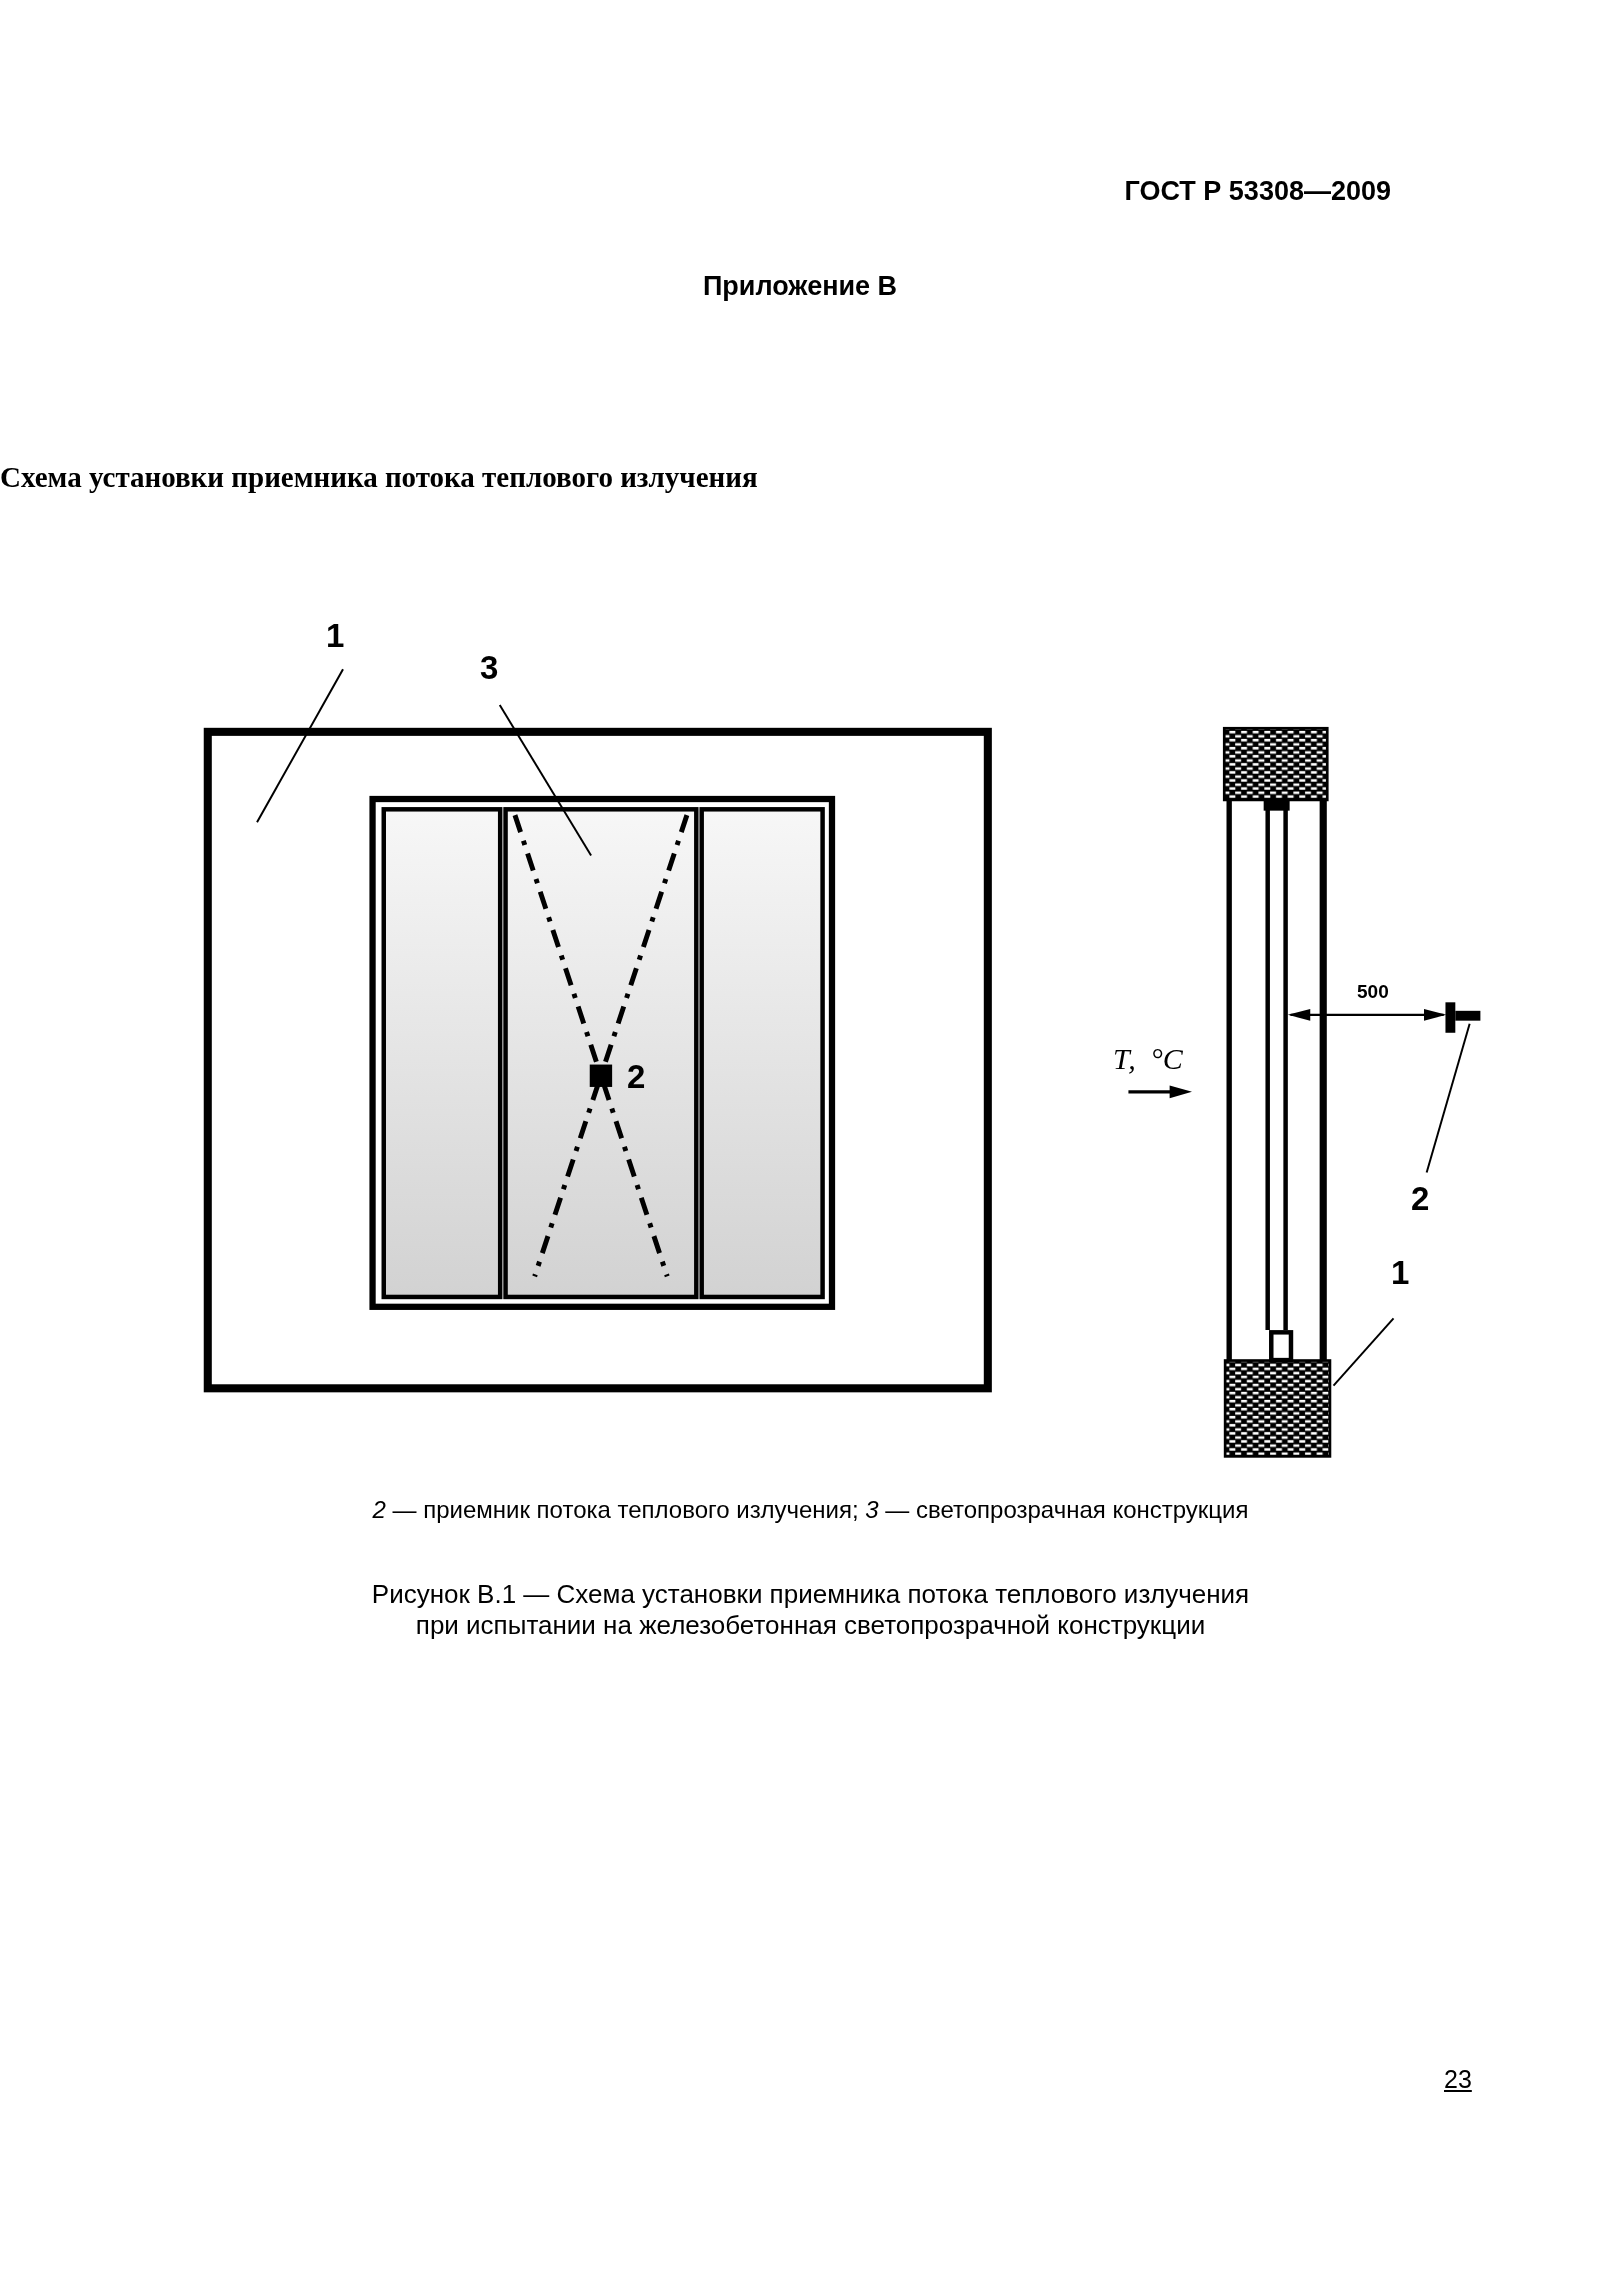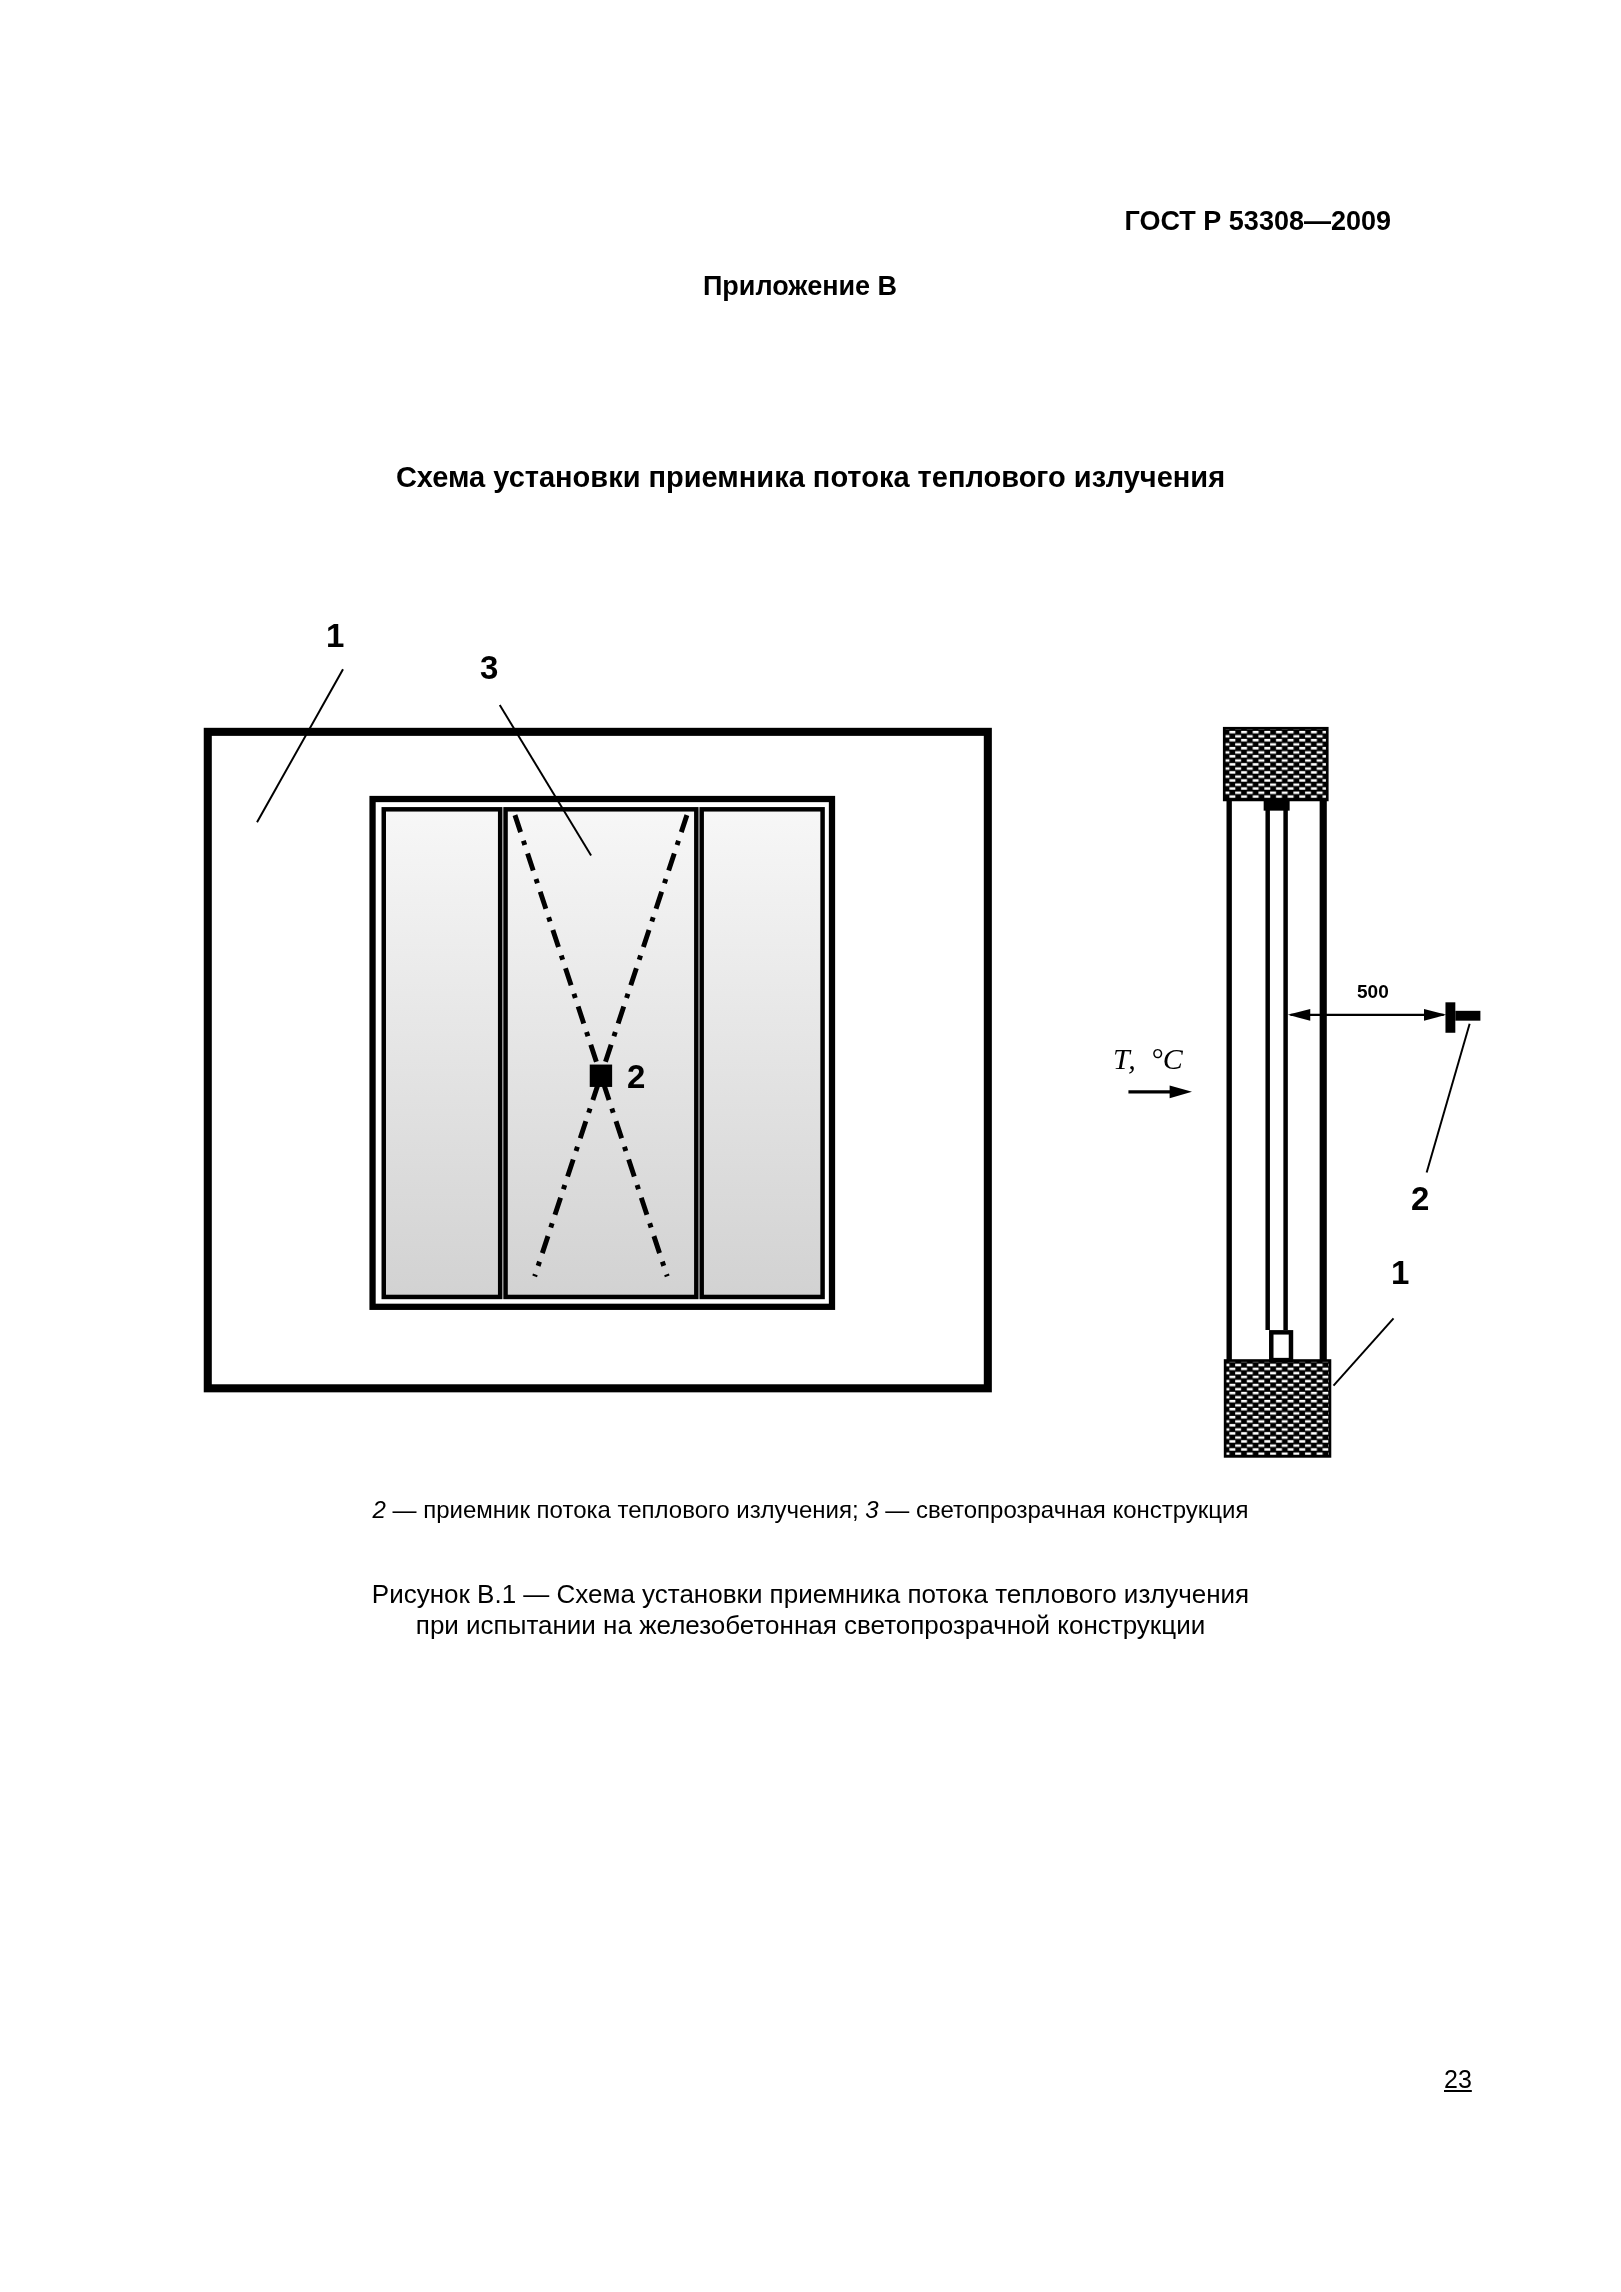--- a/index.html
+++ b/index.html
@@ -6,30 +6,30 @@
   .page{
     position:relative;
     width:1621px;height:2293px;
     background:#ffffff;
     font-family:"Liberation Sans", sans-serif;
     color:#000;
     overflow:hidden;
   }
   .abs{position:absolute;}
   .doc-header{
-    top:206px;right:230px;
+    top:176px;right:230px;
     font-size:27px;font-weight:bold;white-space:nowrap;margin-left:44px;
   }
   .annex{
     top:270px;left:0;width:1600px;
     text-align:center;font-size:27px;font-weight:bold;line-height:33px;
   }
   .page-title{
     top:461px;left:0;width:1621px;
-    text-align:center;font-size:29px;font-weight:bold;
+    font-size:29px;font-weight:bold;font-family:Liberation Serif, serif;
   }
   .diagram-svg{top:0;left:0;}
   .fig-label{
     font-size:33px;font-weight:bold;line-height:1;white-space:pre;
   }
   .dim-label{
     font-size:19px;font-weight:bold;line-height:1;white-space:pre;
   }
   .temp-label{
     font-family:"Liberation Serif", serif;

